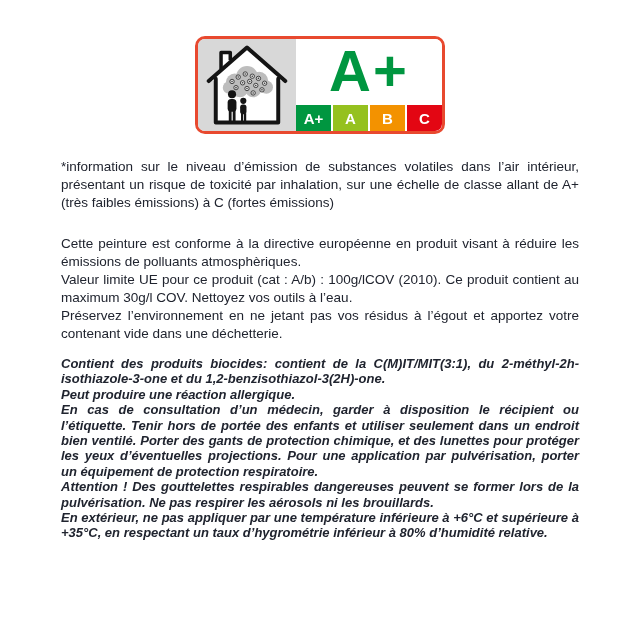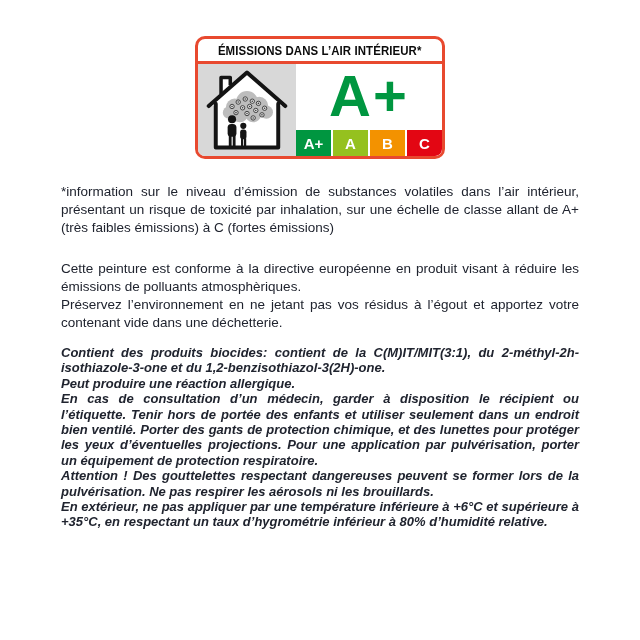--- a/index.html
+++ b/index.html
@@ -86,23 +86,20 @@
     font-style: italic;
     font-size: 13px;
     line-height: 15.4px;
     font-weight: 700;
   }
 </style>
 </head>
 <body>
 
 <div class="logo" style="border-color: rgb(232, 73, 47);">
-  <div class="logo-header" style="border-bottom-color: rgb(232, 73, 47);">
-    <span>ÉMISSIONS DANS L’AIR INTÉRIEUR*</span>
-  </div>
   <div class="logo-body">
     <div class="house-panel" style="background: rgb(216, 216, 216);">
       <svg viewBox="0 0 100 100" width="88" height="88" aria-hidden="true">
         <path d="M20.5 32 L20.5 13 L31 13 L31 22" fill="#ffffff" stroke="#141414" stroke-width="4" stroke-linejoin="round"></path>
         <path d="M6.5 45.5 L50 7.5 L93.5 45.5" fill="#ffffff" stroke="#141414" stroke-width="4.5" stroke-linejoin="round" stroke-linecap="round"></path>
         <path d="M14.5 43 L14.5 92.5 L85.5 92.5 L85.5 43" fill="#ffffff" stroke="#141414" stroke-width="4.5" stroke-linejoin="round" stroke-linecap="round"></path>
         <g fill="#bdbdbd">
           <circle cx="36" cy="47" r="10"></circle>
           <circle cx="50" cy="41" r="12.5"></circle>
           <circle cx="64" cy="45" r="10"></circle>
@@ -186,22 +183,23 @@
           <div class="scale-cell" style="background: rgb(227, 6, 19);">C</div>
         </div>
     </div>
   </div>
 </div>
 
 <div class="text-wrap" style="color: rgb(32, 36, 47);">
   <p class="intro">*information sur le niveau d’émission de substances volatiles dans l’air intérieur, présentant un risque de toxicité par inhalation, sur une échelle de classe allant de A+ (très faibles émissions) à C (fortes émissions)</p>
   <div class="regulatory">
       <p>Cette peinture est conforme à la directive européenne en produit visant à réduire les émissions de polluants atmosphèriques.</p>
+      <p>Valeur limite UE pour ce produit (cat : A/b) : 100g/lCOV (2010). Ce produit contient au maximum 30g/l COV. Nettoyez vos outils à l’eau.</p>
       <p>Préservez l’environnement en ne jetant pas vos résidus à l’égout et apportez votre contenant vide dans une déchetterie.</p>
     </div>
   <div class="safety">
       <p>Contient des produits biocides: contient de la C(M)IT/MIT(3:1), du 2-méthyl-2h-isothiazole-3-one et du 1,2-benzisothiazol-3(2H)-one.</p>
       <p>Peut produire une réaction allergique.</p>
       <p>En cas de consultation d’un médecin, garder à disposition le récipient ou l’étiquette. Tenir hors de portée des enfants et utiliser seulement dans un endroit bien ventilé. Porter des gants de protection chimique, et des lunettes pour protéger les yeux d’éventuelles projections. Pour une application par pulvérisation, porter un équipement de protection respiratoire.</p>
-      <p>Attention ! Des gouttelettes respectant dangereuses peuvent se former lors de la pulvérisation. Ne pas respirer les aérosols ni les brouillards.</p>
+      <p>Attention ! Des gouttelettes respirables dangereuses peuvent se former lors de la pulvérisation. Ne pas respirer les aérosols ni les brouillards.</p>
       <p>En extérieur, ne pas appliquer par une température inférieure à +6°C et supérieure à +35°C, en respectant un taux d’hygrométrie inférieur à 80% d’humidité relative.</p>
     </div>
 </div>
 
 </body></html>

